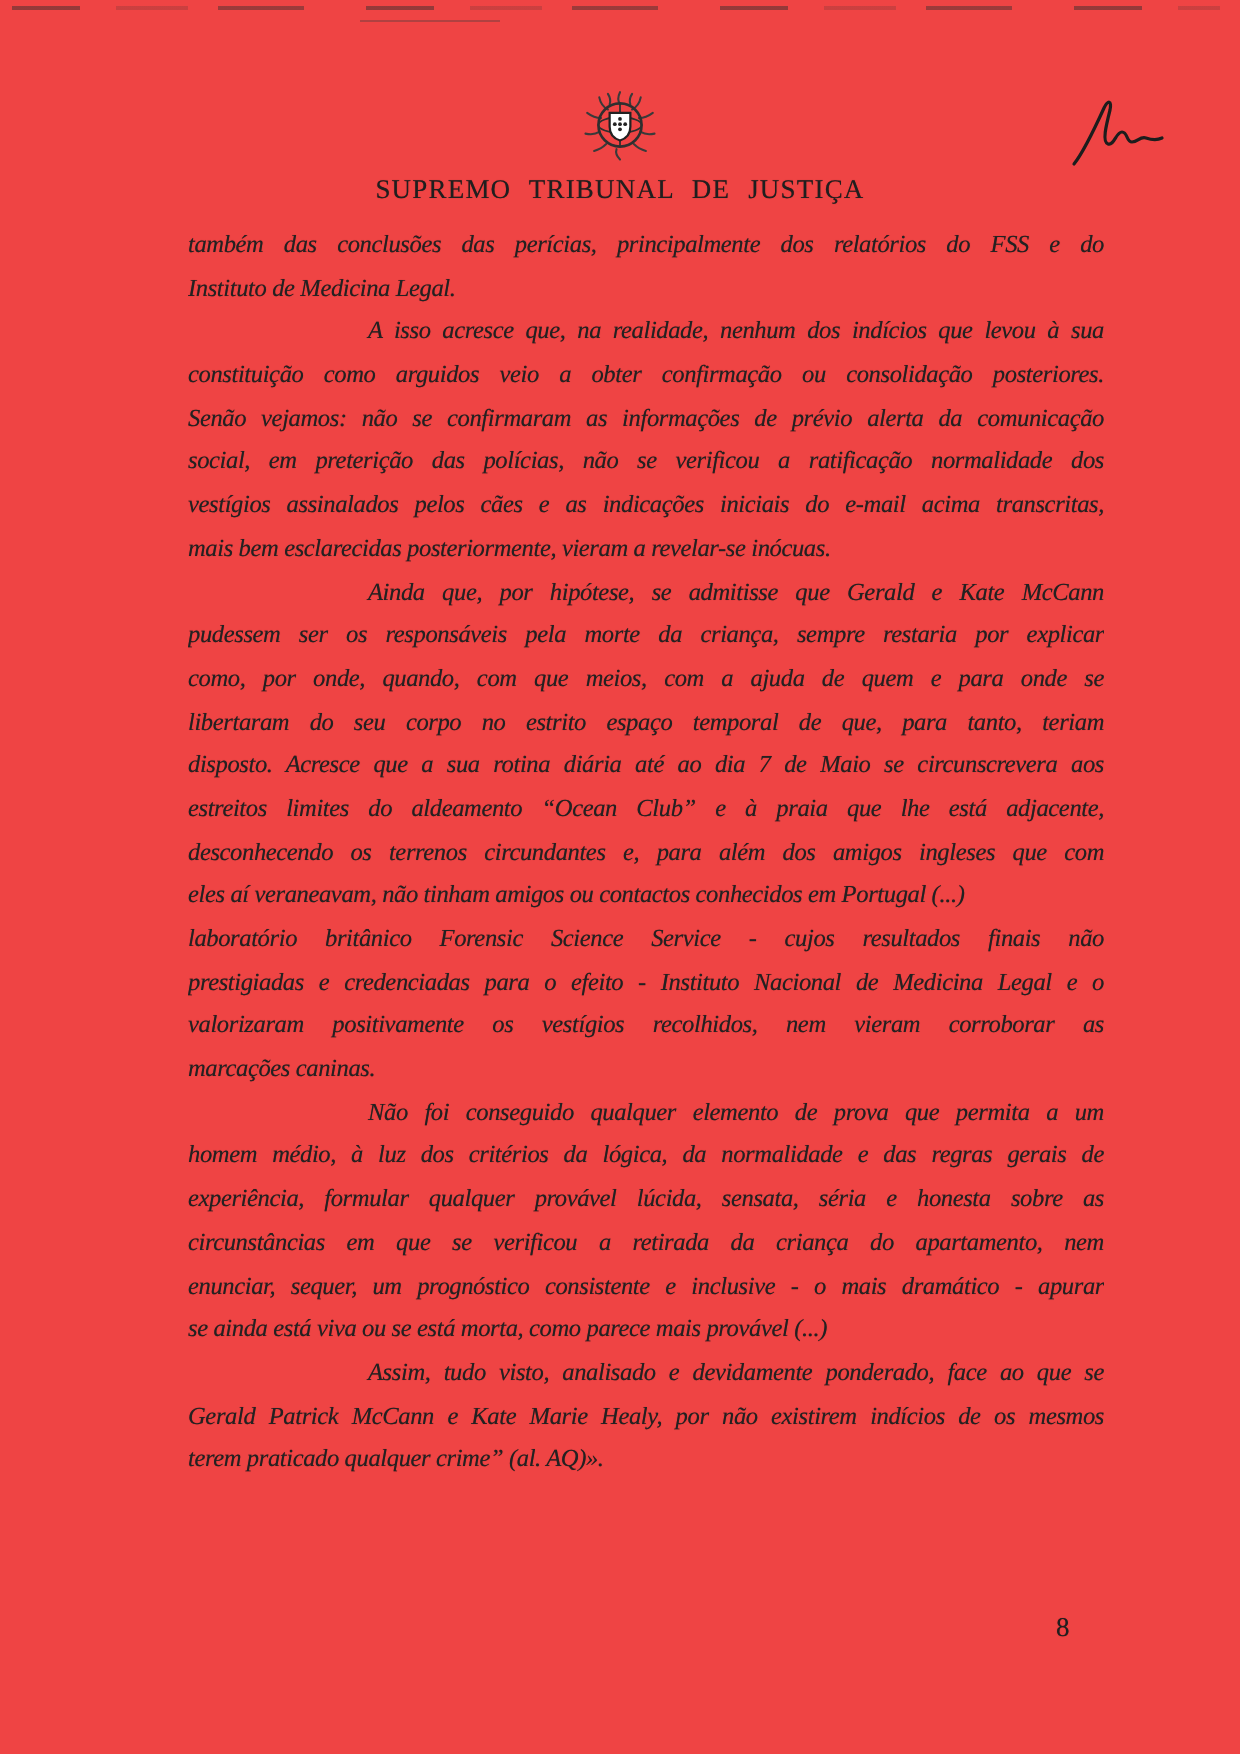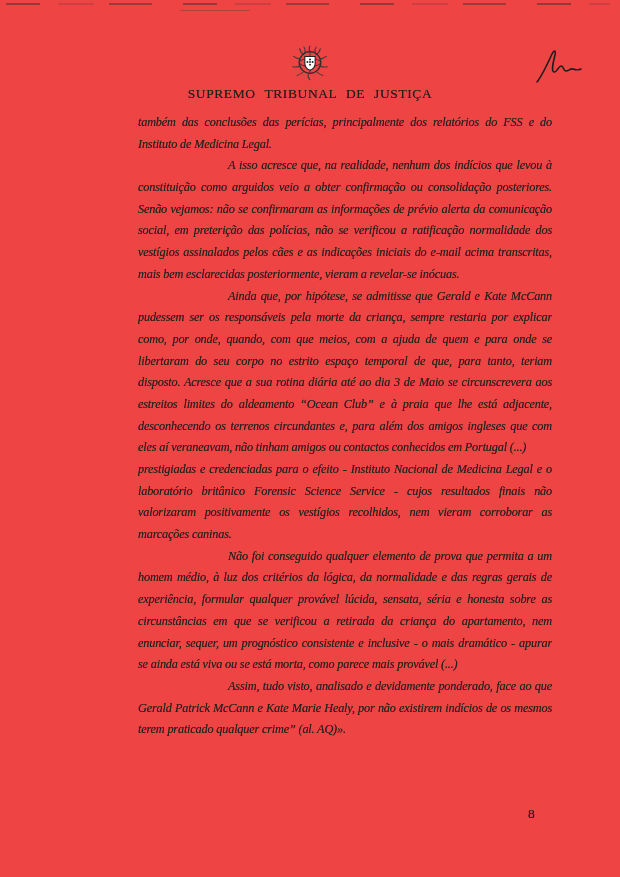--- a/index.html
+++ b/index.html
@@ -76,21 +76,20 @@
     height: 21.7px;
     line-height: 21.7px;
     font-size: 12.3px;
     font-style: italic;
     letter-spacing: -0.2px;
     text-align: justify;
     text-align-last: justify;
     overflow: hidden;
     white-space: nowrap;
     box-sizing: border-box;
-    margin-left: 44px;
   }
   .line.justified { white-space: normal; }
   .line.indent { padding-left: 90px; }
   .line.last {
     text-align: center;
     text-align-last: left;
     white-space: nowrap;
   }
   .page-number {
     position: absolute;
@@ -154,26 +153,26 @@
       <div class="line justified indent">A isso acresce que, na realidade, nenhum dos indícios que levou à sua</div>
       <div class="line justified">constituição como arguidos veio a obter confirmação ou consolidação posteriores.</div>
       <div class="line justified">Senão vejamos: não se confirmaram as informações de prévio alerta da comunicação</div>
       <div class="line justified">social, em preterição das polícias, não se verificou a ratificação normalidade dos</div>
       <div class="line justified">vestígios assinalados pelos cães e as indicações iniciais do e-mail acima transcritas,</div>
       <div class="line last">mais bem esclarecidas posteriormente, vieram a revelar-se inócuas.</div>
       <div class="line justified indent">Ainda que, por hipótese, se admitisse que Gerald e Kate McCann</div>
       <div class="line justified">pudessem ser os responsáveis pela morte da criança, sempre restaria por explicar</div>
       <div class="line justified">como, por onde, quando, com que meios, com a ajuda de quem e para onde se</div>
       <div class="line justified">libertaram do seu corpo no estrito espaço temporal de que, para tanto, teriam</div>
-      <div class="line justified">disposto. Acresce que a sua rotina diária até ao dia 3 de Maio se circunscrevera aos</div>
+      <div class="line justified">disposto. Acresce que a sua rotina diária até ao dia 7 de Maio se circunscrevera aos</div>
       <div class="line justified">estreitos limites do aldeamento “Ocean Club” e à praia que lhe está adjacente,</div>
       <div class="line justified">desconhecendo os terrenos circundantes e, para além dos amigos ingleses que com</div>
       <div class="line last">eles aí veraneavam, não tinham amigos ou contactos conhecidos em Portugal (...)</div>
+      <div class="line justified">laboratório britânico Forensic Science Service - cujos resultados finais não</div>
       <div class="line justified">prestigiadas e credenciadas para o efeito - Instituto Nacional de Medicina Legal e o</div>
-      <div class="line justified">laboratório britânico Forensic Science Service - cujos resultados finais não</div>
       <div class="line justified">valorizaram positivamente os vestígios recolhidos, nem vieram corroborar as</div>
       <div class="line last">marcações caninas.</div>
       <div class="line justified indent">Não foi conseguido qualquer elemento de prova que permita a um</div>
       <div class="line justified">homem médio, à luz dos critérios da lógica, da normalidade e das regras gerais de</div>
       <div class="line justified">experiência, formular qualquer provável lúcida, sensata, séria e honesta sobre as</div>
       <div class="line justified">circunstâncias em que se verificou a retirada da criança do apartamento, nem</div>
       <div class="line justified">enunciar, sequer, um prognóstico consistente e inclusive - o mais dramático - apurar</div>
       <div class="line last">se ainda está viva ou se está morta, como parece mais provável (...)</div>
       <div class="line justified indent">Assim, tudo visto, analisado e devidamente ponderado, face ao que se</div>
       <div class="line justified">Gerald Patrick McCann e Kate Marie Healy, por não existirem indícios de os mesmos</div>

